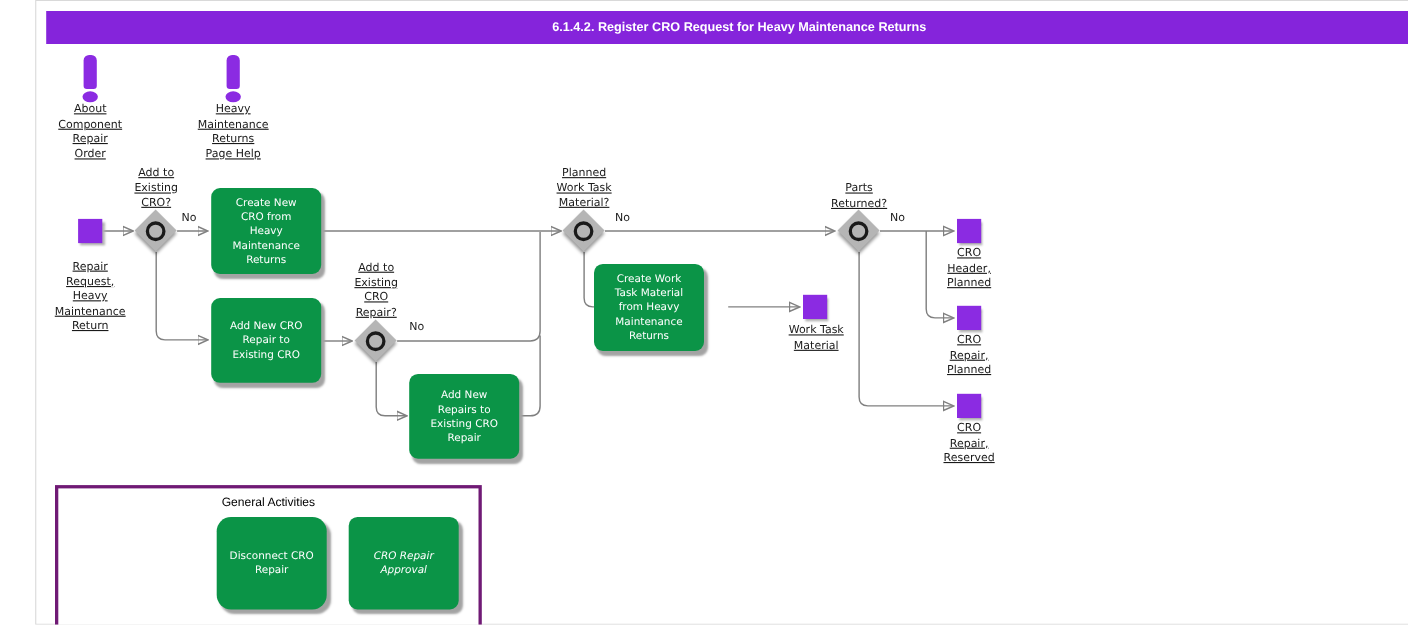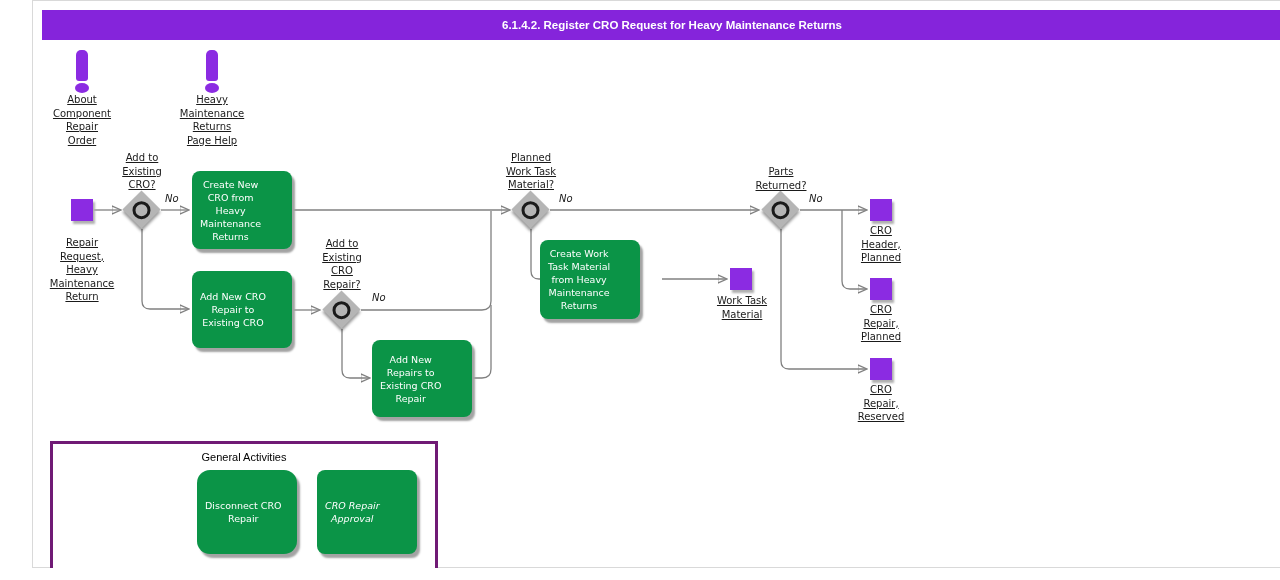--- a/index.html
+++ b/index.html
@@ -31,37 +31,37 @@
   .arrowhead{fill:var(--line);}
   
   .node{position:absolute;z-index:2;}
   .sq{
     width:22px;height:22px;background:var(--purple);
     box-shadow:2px 3px 2px #b0b0b0;
   }
   .activity{
     background:var(--green);border-radius:8px;
     box-shadow:3px 4px 2px #a3a3a3;
-    display:flex;align-items:center;justify-content:flex-start;text-align:center;
+    display:flex;align-items:center;justify-content:center;text-align:center;
     color:#fff;font-size:9.5px;line-height:13px;white-space:pre-line;padding:8px;
     box-sizing:border-box;
   }
   .decision{
     width:27px;height:27px;background:var(--diamond);
     transform:rotate(45deg);box-shadow:2px 2px 3px rgba(0,0,0,.4);
   }
   .decision .ring{
     position:absolute;inset:0;margin:auto;width:12px;height:12px;
     border:3px solid #1a1a1a;border-radius:50%;background:transparent;
   }
   .lbl{
     position:absolute;z-index:2;color:var(--label);font-size:10px;line-height:13.5px;
     text-align:center;white-space:pre-line;text-decoration:underline;
   }
-  .no-lbl{position:absolute;z-index:2;color:var(--label);font-size:10px;font-style:italic;}
+  .no-lbl{position:absolute;z-index:2;color:var(--label);font-size:10px;}
   
   .excl-bar{position:absolute;z-index:2;width:12px;height:31px;background:var(--purple);border-radius:5px 5px 3px 3px;}
   .excl-dot{position:absolute;z-index:2;width:14px;height:10px;background:var(--purple);border-radius:50%;}
   
   .panel{
     position:absolute;left:18px;top:441px;width:382px;height:128px;
     border:3px solid #701a75;background:#fff;z-index:2;
   }
   .panel-title{
     position:absolute;left:0;top:7px;width:100%;text-align:center;

